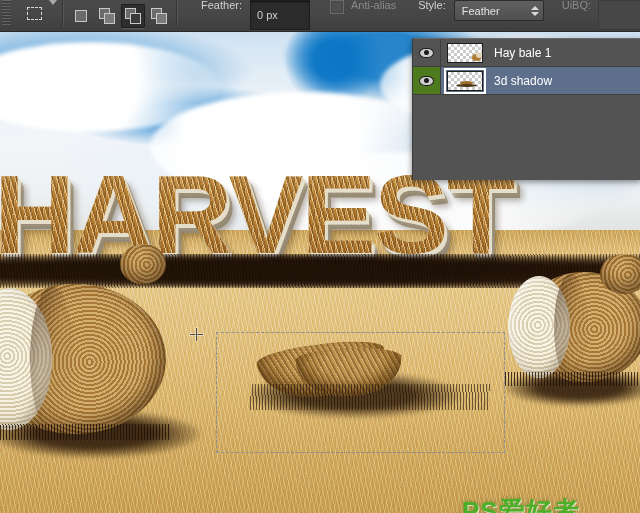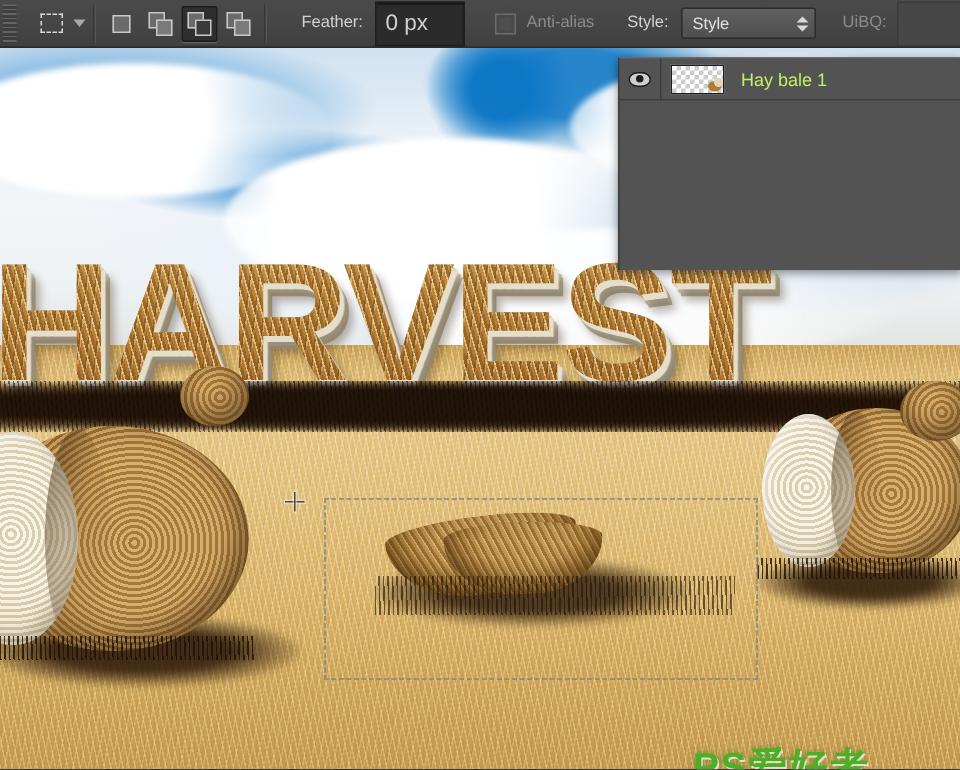--- a/index.html
+++ b/index.html
@@ -12,21 +12,21 @@
     width:640px;height:513px;
     overflow:hidden;
     background:#2b2b2b;
   }
 
   
   #options-bar{
     position:absolute;left:0;top:0;width:640px;height:32px;
     background:linear-gradient(#4a4a4a 0%,#464646 50%,#3f3f3f 100%);
     border-bottom:1px solid #2a2a2a;
-    display:flex;align-items:center;
+    display:flex;
     box-sizing:border-box;
     overflow:hidden;
   }
   .ob-grip{
     width:9px;height:26px;margin-left:2px;
     background:repeating-linear-gradient(to bottom,#6e6e6e 0px,#6e6e6e 1px,#3c3c3c 1px,#3c3c3c 3px);
     opacity:.75;
     flex:0 0 auto;
   }
   .ob-sep{
@@ -60,21 +60,21 @@
   .sq{position:absolute;box-sizing:border-box;border:1px solid #c9c9c9;background:#6b6b6b;}
   .sq.b{background:#7a7a7a;}
   .ob-label{
     color:#d2d2d2;font-size:11px;line-height:1;white-space:nowrap;flex:0 0 auto;
   }
   .ob-label.dim{color:#8b8b8b;}
   .ob-field{
     height:19px;min-width:56px;
     background:#2b2b2b;border:1px solid #1e1e1e;
     box-shadow:inset 0 1px 1px rgba(0,0,0,.55);
-    color:#cfcfcf;font-size:15px;
+    color:#cfcfcf;font-size:11px;
     display:flex;align-items:center;padding:14px 6px;
     box-sizing:border-box;flex:0 0 auto;
   }
   .ob-field.dim{color:#7d7d7d;background:#474747;border-color:#3b3b3b;box-shadow:none;}
   .ob-check{
     width:12px;height:12px;background:#4f4f4f;border:1px solid #6a6a6a;
     box-shadow:inset 0 0 0 2px #4a4a4a;
     flex:0 0 auto;
   }
   .ob-select{
@@ -291,21 +291,21 @@
   .folder-ico{
     width:26px;height:20px;position:relative;margin-left:4px;flex:0 0 auto;
   }
   .folder-ico .tab{
     position:absolute;left:0;top:2px;width:11px;height:4px;background:#b9b9b9;border-radius:1px 1px 0 0;
   }
   .folder-ico .body{
     position:absolute;left:0;top:5px;width:26px;height:14px;background:#b3b3b3;border:1px solid #8d8d8d;box-sizing:border-box;border-radius:1px;
   }
   .layer-name{
-    margin-left:10px;color:#bef264;font-size:12px;white-space:nowrap;
+    margin-left:10px;color:#ffffff;font-size:12px;white-space:nowrap;
   }
 
   
   #watermark{
     position:absolute;left:418px;top:462px;width:222px;height:51px;
     pointer-events:none;
   }
   #wm-cn{
     position:absolute;left:44px;top:0px;
     font-size:26px;font-weight:bold;letter-spacing:1px;
@@ -426,21 +426,21 @@
 
     <div style="width:20px;flex:0 0 auto;"></div>
     <div class="ob-check"></div>
     <div style="width:7px;flex:0 0 auto;"></div>
     <div class="ob-label dim">Anti-alias</div>
 
     <div style="width:22px;flex:0 0 auto;"></div>
     <div class="ob-label">Style:</div>
     <div style="width:8px;flex:0 0 auto;"></div>
     <div class="ob-select" style="width:90px;">
-      <span>Style</span>
+      <span>Feather</span>
       <span class="spin">
           <i class="up"></i>
           <i class="dn"></i>
         </span>
     </div>
 
     <div style="width:18px;flex:0 0 auto;"></div>
     <div class="ob-label dim">UiBQ:</div>
     <div style="width:7px;flex:0 0 auto;"></div>
     <div class="ob-field dim" style="width:48px;"></div>
@@ -464,16 +464,31 @@
         <div class="thumb">
           <div class="blob" style="left:24px;top:10px;width:9px;height:7px;background:#b07c34;"></div>
           <div class="blob" style="left:28px;top:8px;width:6px;height:6px;background:#e0d6bd;"></div>
         </div>
       </div>
       <div class="layer-name">Hay bale 1</div>
     </div>
 
 
 
+    <div class="layer-row selected">
+      <div class="eye-cell green">
+        <div class="eye">
+            <div class="ball"></div>
+            <div class="pupil"></div>
+          </div>
+      </div>
+      <div class="thumb-wrap active-thumb">
+        <div class="thumb">
+          <div class="blob" style="left:12px;top:9px;width:13px;height:4px;background:#9c6d2a;border-radius:50%;"></div>
+          <div class="blob" style="left:8px;top:12px;width:21px;height:3px;background:#4a3412;border-radius:50%;"></div>
+        </div>
+      </div>
+      <div class="layer-name">3d shadow</div>
+    </div>
 
   </div>
 
 </div>
 
 </body></html>

